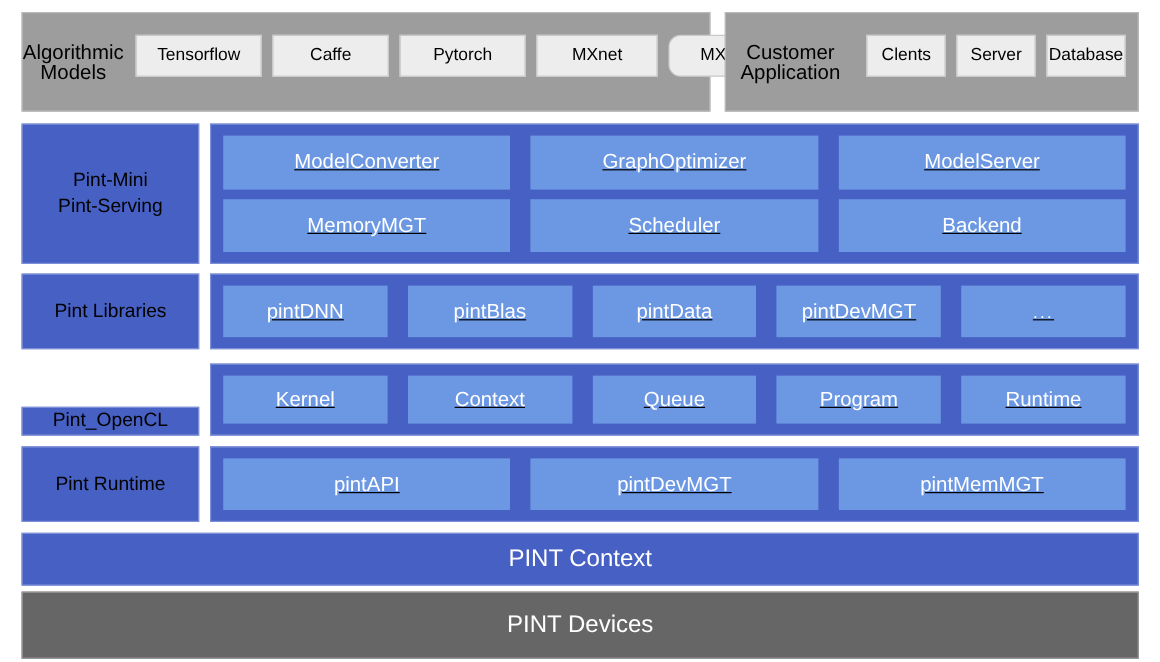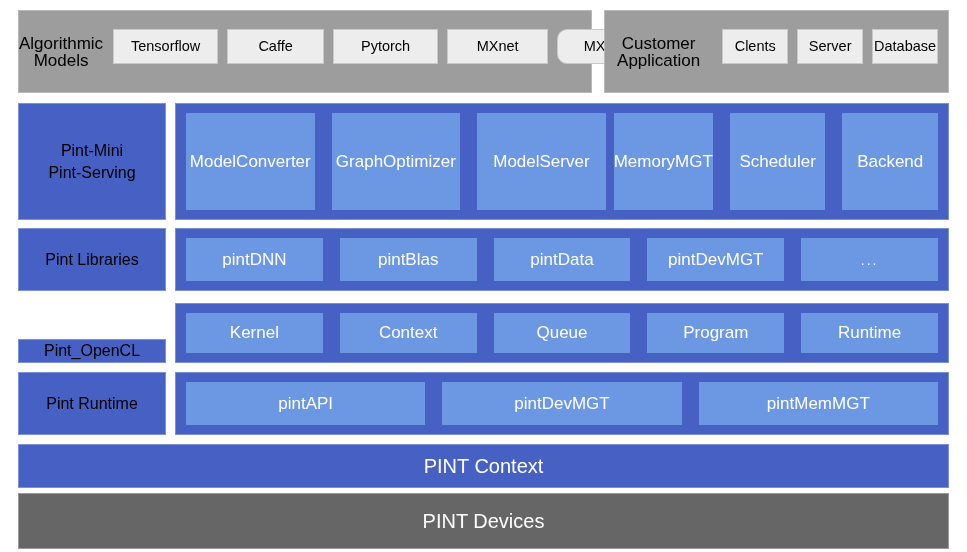--- a/index.html
+++ b/index.html
@@ -82,24 +82,25 @@
     line-height: 1.35;
     text-align: center;
     white-space: pre-line;
   }
   .layer-body {
     background: #4760c4;
     border: 1px solid #7d8fd6;
     box-sizing: border-box;
     flex: 1 1 auto;
     display: flex;
-    flex-direction: row;
+    flex-direction: column;
     justify-content: center;
     gap: 8px;
     padding: 9px 10px;
+    text-decoration: underline;
   }
   .cell-row {
     display: flex;
     gap: 17px;
     align-items: stretch;
     flex: 1 1 auto;
   }
   .cell {
     background: #6b97e3;
     box-sizing: border-box;

